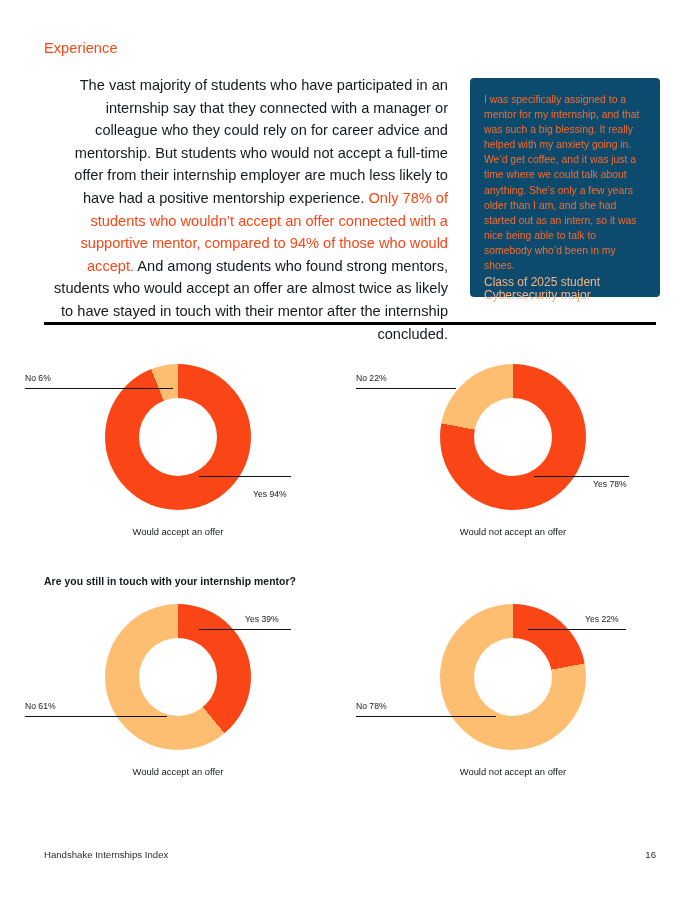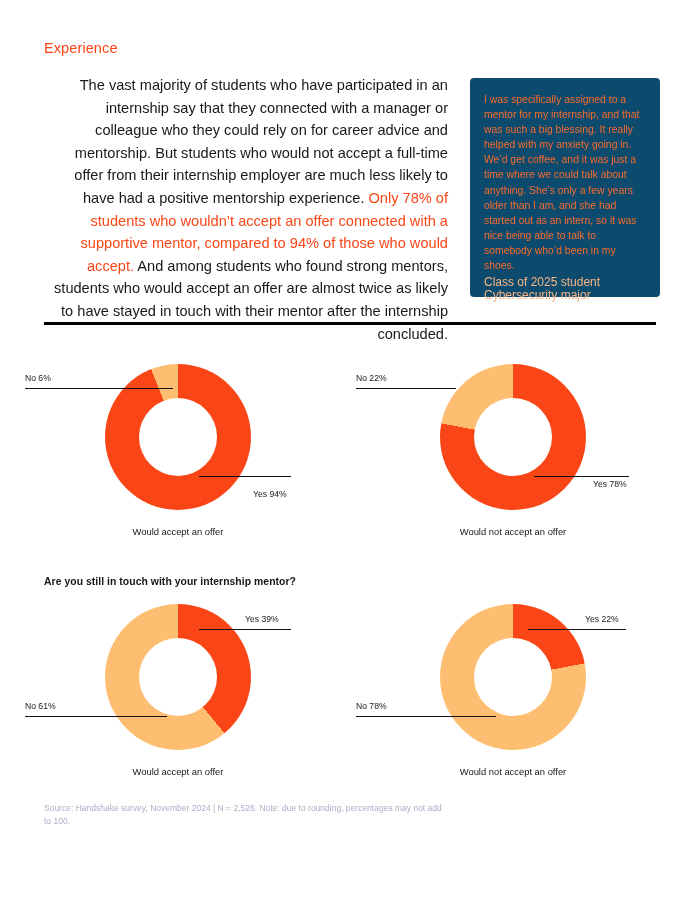--- a/index.html
+++ b/index.html
@@ -171,16 +171,19 @@
         <div class="donut" id="donut3" style="background: conic-gradient(rgb(250, 70, 22) 0deg, rgb(250, 70, 22) 79.2deg, rgb(253, 190, 114) 79.2deg, rgb(253, 190, 114) 360deg);"></div>
       </div>
       <div class="lbl" style="left:237px;top:12px;">Yes 22%</div>
       <div class="leader" style="left:180px;top:27px;width:98px;"></div>
       <div class="lbl" style="left:8px;top:99px;">No 78%</div>
       <div class="leader" style="left:8px;top:114px;width:140px;"></div>
       <div class="cap">Would not accept an offer</div>
     </div>
   </div>
 
-  <div class="source">Source: Handshake survey, November 2024 | N = 2,526. Note: due to rounding, percentages may not add to 100.</div>
 
+  <div class="footer">
+    <span>Handshake Internships Index</span>
+    <span>16</span>
+  </div>
 
 </div>
 
 </body></html>

